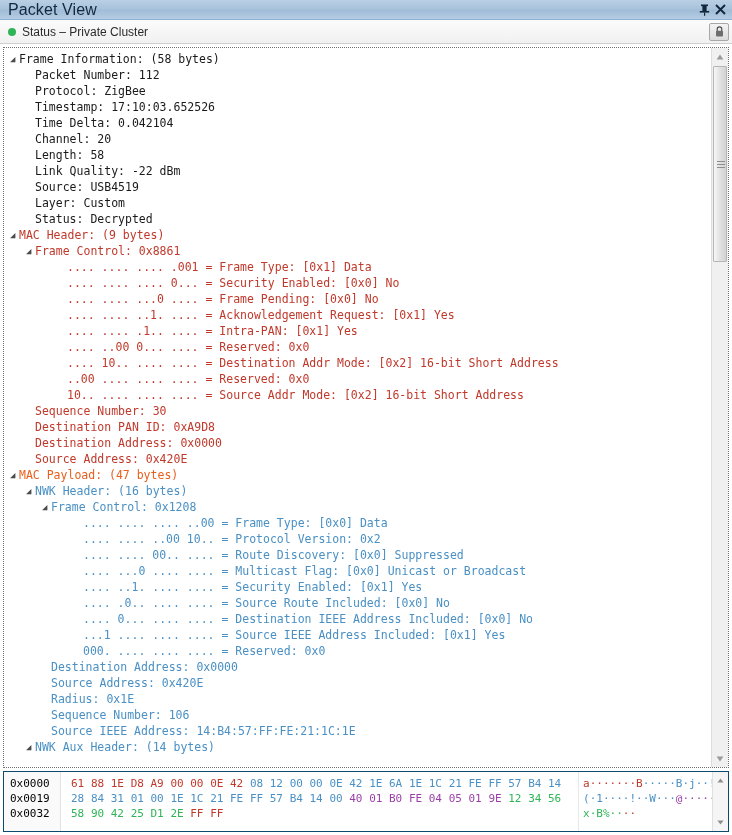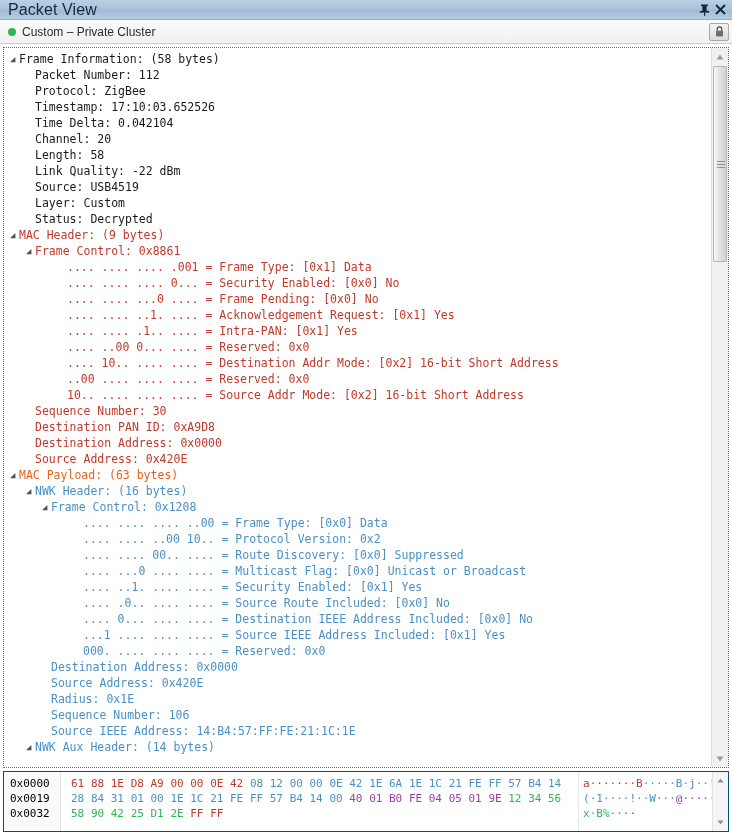--- a/index.html
+++ b/index.html
@@ -207,21 +207,21 @@
     </span>
     <span class="tb-btn">
       <svg width="11" height="11" viewBox="0 0 11 11">
         <path d="M1 1 L10 10 M10 1 L1 10" stroke="#12263a" stroke-width="1.9" fill="none"></path>
       </svg>
     </span>
   </div>
 
   <div id="tabstrip">
     <span class="dot"></span>
-    <span class="tablabel">Custom – Private Cluster</span>
+    <span class="tablabel">Status – Private Cluster</span>
     <span id="lockbtn">
       <svg width="9" height="11" viewBox="0 0 9 11">
         <path d="M2.2 5 V3.2 a2.3 2.3 0 0 1 4.6 0 V5" stroke="#4a4a4a" stroke-width="1.1" fill="none"></path>
         <rect x="1" y="4.8" width="7" height="5.6" rx="0.8" fill="#6e6e6e"></rect>
       </svg>
     </span>
   </div>
 
   <div id="treepane">
     <div id="treeinner">
@@ -244,21 +244,21 @@
         <div class="row c-red" style="padding-left: 54px;"><span class="arrow"> </span><span>.... .... ..1. .... = Acknowledgement Request: [0x1] Yes</span></div>
         <div class="row c-red" style="padding-left: 54px;"><span class="arrow"> </span><span>.... .... .1.. .... = Intra-PAN: [0x1] Yes</span></div>
         <div class="row c-red" style="padding-left: 54px;"><span class="arrow"> </span><span>.... ..00 0... .... = Reserved: 0x0</span></div>
         <div class="row c-red" style="padding-left: 54px;"><span class="arrow"> </span><span>.... 10.. .... .... = Destination Addr Mode: [0x2] 16-bit Short Address</span></div>
         <div class="row c-red" style="padding-left: 54px;"><span class="arrow"> </span><span>..00 .... .... .... = Reserved: 0x0</span></div>
         <div class="row c-red" style="padding-left: 54px;"><span class="arrow"> </span><span>10.. .... .... .... = Source Addr Mode: [0x2] 16-bit Short Address</span></div>
         <div class="row c-red" style="padding-left: 22px;"><span class="arrow"> </span><span>Sequence Number: 30</span></div>
         <div class="row c-red" style="padding-left: 22px;"><span class="arrow"> </span><span>Destination PAN ID: 0xA9D8</span></div>
         <div class="row c-red" style="padding-left: 22px;"><span class="arrow"> </span><span>Destination Address: 0x0000</span></div>
         <div class="row c-red" style="padding-left: 22px;"><span class="arrow"> </span><span>Source Address: 0x420E</span></div>
-        <div class="row c-orange" style="padding-left: 6px;"><span class="arrow">◢</span><span>MAC Payload: (63 bytes)</span></div>
+        <div class="row c-orange" style="padding-left: 6px;"><span class="arrow">◢</span><span>MAC Payload: (47 bytes)</span></div>
         <div class="row c-blue" style="padding-left: 22px;"><span class="arrow">◢</span><span>NWK Header: (16 bytes)</span></div>
         <div class="row c-blue" style="padding-left: 38px;"><span class="arrow">◢</span><span>Frame Control: 0x1208</span></div>
         <div class="row c-blue" style="padding-left: 70px;"><span class="arrow"> </span><span>.... .... .... ..00 = Frame Type: [0x0] Data</span></div>
         <div class="row c-blue" style="padding-left: 70px;"><span class="arrow"> </span><span>.... .... ..00 10.. = Protocol Version: 0x2</span></div>
         <div class="row c-blue" style="padding-left: 70px;"><span class="arrow"> </span><span>.... .... 00.. .... = Route Discovery: [0x0] Suppressed</span></div>
         <div class="row c-blue" style="padding-left: 70px;"><span class="arrow"> </span><span>.... ...0 .... .... = Multicast Flag: [0x0] Unicast or Broadcast</span></div>
         <div class="row c-blue" style="padding-left: 70px;"><span class="arrow"> </span><span>.... ..1. .... .... = Security Enabled: [0x1] Yes</span></div>
         <div class="row c-blue" style="padding-left: 70px;"><span class="arrow"> </span><span>.... .0.. .... .... = Source Route Included: [0x0] No</span></div>
         <div class="row c-blue" style="padding-left: 70px;"><span class="arrow"> </span><span>.... 0... .... .... = Destination IEEE Address Included: [0x0] No</span></div>
         <div class="row c-blue" style="padding-left: 70px;"><span class="arrow"> </span><span>...1 .... .... .... = Source IEEE Address Included: [0x1] Yes</span></div>

